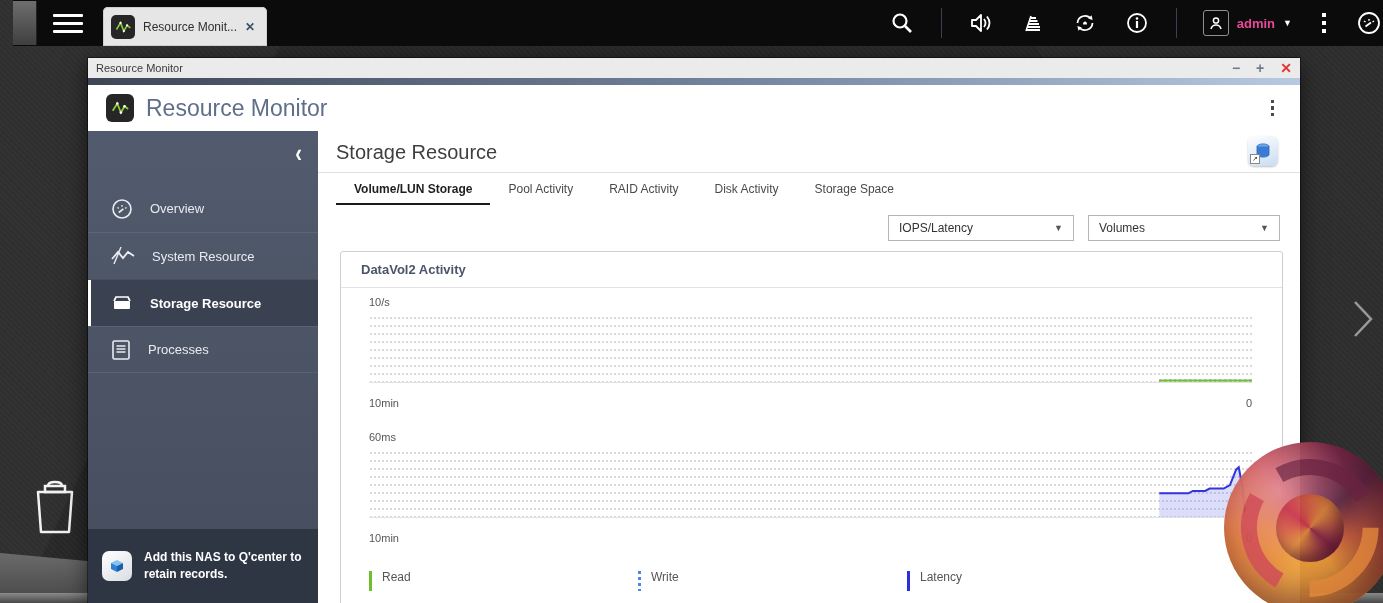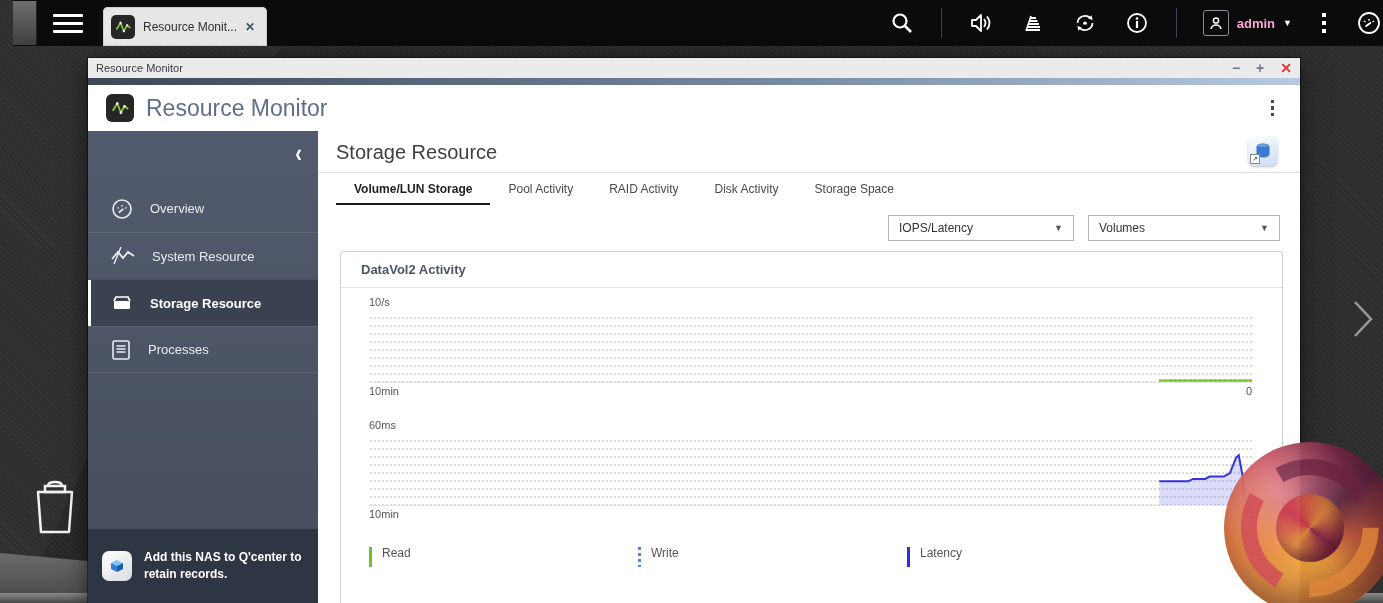--- a/index.html
+++ b/index.html
@@ -35,21 +35,21 @@
   .qts-tab .app-mini-icon { width:24px; height:24px; border-radius:5px; background:#262626;
     display:flex; align-items:center; justify-content:center; }
   .qts-tab .tab-label { font-size:12px; color:#2f2f2f; white-space:nowrap; }
   .qts-tab .tab-close { font-size:12px; font-weight:bold; color:#3d5166; cursor:pointer; }
   .topbar-right { margin-left:auto; display:flex; align-items:center; gap:26px; padding-right:14px; }
   .tb-icon { width:26px; height:26px; display:flex; align-items:center; justify-content:center; cursor:pointer; }
   .tb-sep { width:1px; height:30px; background:#3a4150; }
   .admin-group { display:flex; align-items:center; gap:8px; cursor:pointer; }
   .admin-frame { width:26px; height:26px; border:1px solid #8a8f99; border-radius:3px;
     display:flex; align-items:center; justify-content:center; }
-  .admin-label { color:#f9a8d4; font-size:13px; font-weight:bold; }
+  .admin-label { color:#ec4899; font-size:13px; font-weight:bold; }
   .admin-caret { color:#fff; font-size:9px; }
   .vdots { display:flex; flex-direction:column; gap:4px; cursor:pointer; padding:4px; }
   .vdots i { width:4px; height:4px; background:#fff; }
 
   
   .window { position:absolute; left:88px; top:58px; width:1212px; height:545px; background:#fff;
     z-index:10; box-shadow:0 0 0 1px rgba(0,0,0,0.45), 0 6px 22px rgba(0,0,0,0.6);
     display:flex; flex-direction:column; overflow:hidden; }
   .win-titlebar { height:20px; background:#ebebeb; display:flex; align-items:center; padding:0 8px; }
   .win-title { font-size:11px; color:#3a3a3a; }
@@ -105,21 +105,21 @@
 
   
   .panel { margin:10px 17px 0 22px; border:1px solid #cfcfcf; border-radius:3px; height:380px; background:#fff; }
   .panel-title { font-size:13px; font-weight:bold; color:#4a5568; padding:10px 20px; border-bottom:1px solid #e2e2e2; }
   .chart-block { padding:8px 30px 0 28px; }
   .chart-ylabel { font-size:11px; color:#555; margin-bottom:3px; }
   .plot { position:relative; height:72px;
     background-image:radial-gradient(circle, #dadada 1px, rgba(0,0,0,0) 1.1px);
     background-size:4px 8px; background-position:0 3px;
     border-bottom:1px solid #e3e3e3; }
-  .plot-xlabels { display:flex; justify-content:space-between; font-size:11px; color:#555; margin-top:2px; }
+  .plot-xlabels { display:flex; justify-content:space-between; font-size:11px; color:#555; margin-top:14px; }
   .legend-row { display:flex; margin:26px 0 0 28px;gap:41px; }
   .legend-item { display:flex; align-items:flex-start; gap:10px; width:228px; flex:none; }
   .legend-bar { width:3px; height:20px; flex:none; margin-top:1px; }
   .legend-label { font-size:12px; color:#555; }
 
   
   .kg-logo { position:absolute; left:1224px; top:442px; width:172px; height:172px; border-radius:50%;
     z-index:20; opacity:0.95; overflow:hidden;
     background:
       radial-gradient(circle at 32% 28%, rgba(255,255,255,0.35), rgba(255,255,255,0) 42%),

